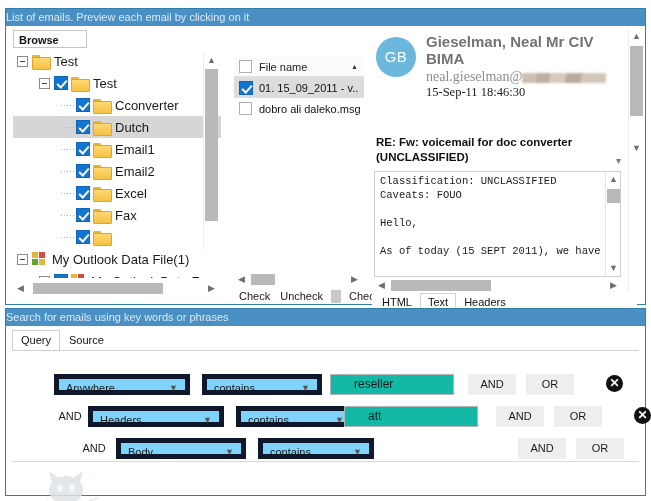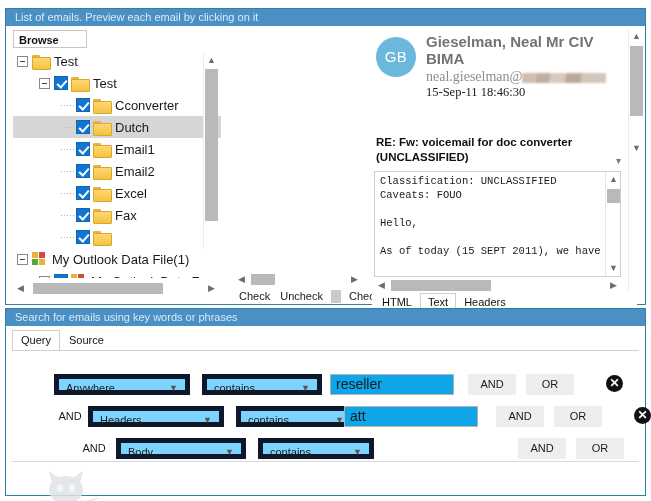--- a/index.html
+++ b/index.html
@@ -25,21 +25,20 @@
 
   
   .caption-bar {
     position: absolute;
     left: 0; right: 0; top: 0;
     height: 17px;
     background: #4a90c4;
     color: #dbeaf5;
     font-size: 11px;
     line-height: 17px;
-    padding-left: 9px;
     white-space: nowrap;
     overflow: hidden;
   }
 
   
   #top-panel { left: 5px; top: 8px; width: 641px; height: 297px; }
 
   .browse-btn {
     position: absolute;
     left: 7px; top: 21px;
@@ -394,25 +393,25 @@
   .sel-box .caret {
     position: absolute;
     right: 7px; top: 0;
     font-size: 9px;
     color: #555;
     line-height: 19px;
   }
   .txt-box {
     height: 21px;
     border: 1px solid #b5b5b5;
-    background: #0ea5e9;
-    font-size: 14px;
+    background: #14b8a6;
+    font-size: 12px;
     color: #1a1a1a;
     line-height: 19px;
-    padding-left: 5px;
+    padding-left: 23px;
     flex: 0 0 auto;
   }
   .logic-btn {
     height: 21px;
     background: #eeeeee;
     border: 1px solid #eeeeee;
     font-size: 11px;
     color: #1a1a1a;
     line-height: 19px;
     text-align: center;
@@ -543,20 +542,35 @@
       <div class="arrow">▲</div>
       <div class="thumb" style="top:16px; height:152px;"></div>
     </div>
 
     <div class="hscroll" style="left:7px; top:272px; width:206px;">
       <div class="arrow" style="left:0;">◀</div>
       <div class="thumb" style="left:20px; width:130px;"></div>
       <div class="arrow" style="right:0;">▶</div>
     </div>
 
+    <div id="filelist-pane">
+        <div class="fl-header">
+          <div class="box-unchecked"></div>
+          <span>File name</span>
+          <span class="sort-arrow">▲</span>
+        </div>
+        <div class="fl-row sel">
+          <div class="fl-chk"></div>
+          <span>01. 15_09_2011 - v..</span>
+        </div>
+        <div class="fl-row">
+          <div class="box-unchecked"></div>
+          <span>dobro ali daleko.msg</span>
+        </div>
+      </div>
 
     <div class="hscroll" style="left:228px; top:263px; width:128px;">
       <div class="arrow" style="left:0;">◀</div>
       <div class="thumb" style="left:17px; width:24px;"></div>
       <div class="arrow" style="right:0;">▶</div>
     </div>
 
     <div class="mid-buttons">
       <span>Check</span>
       <span>Uncheck</span>

